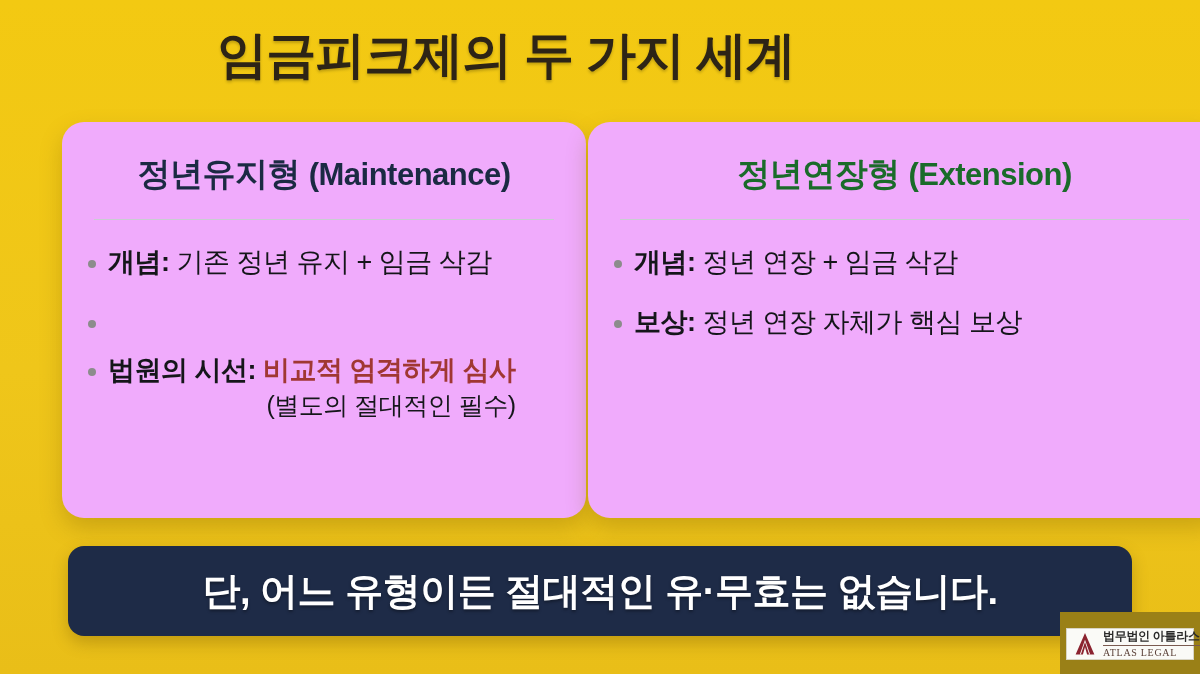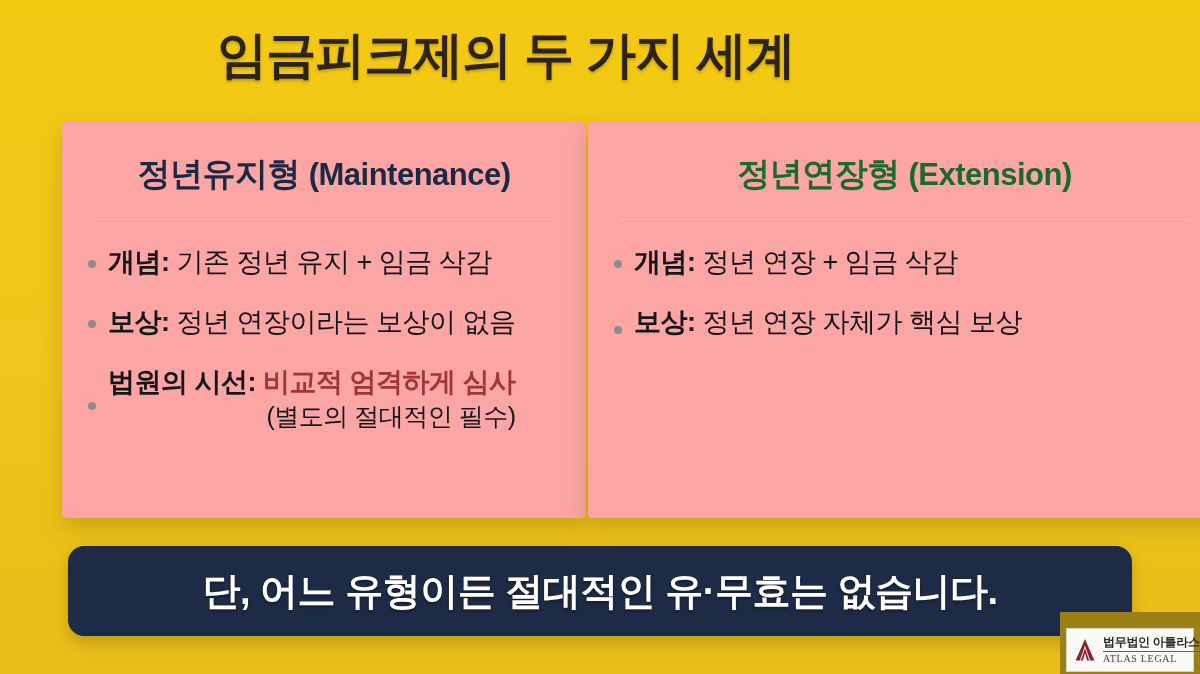--- a/index.html
+++ b/index.html
@@ -43,22 +43,22 @@
     color: #2D2416;
     text-shadow: 0 2px 3px rgba(0,0,0,0.22);
     white-space: nowrap;
   }
 
   
   .card {
     position: absolute;
     top: 122px;
     height: 396px;
-    background: #fca5a5;
-    border-radius: 4px;
+    background: #f0abfc;
+    border-radius: 22px;
     box-shadow: 0 10px 22px rgba(120, 90, 0, 0.28);
     box-sizing: border-box;
     padding: 30px 26px 20px 26px;
   }
   .card.left  { left: 62px;  width: 524px; }
   .card.right { left: 588px; width: 633px; }
 
   .card-head {
     text-align: center;
     font-size: 33px;
@@ -77,21 +77,21 @@
   }
 
   .bullets {
     margin-top: 26px;
   }
   .bullet {
     display: flex;
     align-items: flex-start;
     margin-bottom: 26px;
   }
-  .bullet:last-child { margin-bottom: 0; align-items: center; }
+  .bullet:last-child { margin-bottom: 0; }
   .dot {
     flex: 0 0 auto;
     width: 8px;
     height: 8px;
     border-radius: 50%;
     background: #8C8C8C;
     margin-top: 14px;
     margin-right: 12px;
   }
   .btext {
@@ -151,21 +151,21 @@
     top: 612px;
     width: 140px;
     height: 62px;
     background: #9A8017;
   }
   .logo-plate {
     position: absolute;
     left: 1066px;
     top: 628px;
     width: 128px;
-    height: 44px;
+    height: 32px;
     background: #FAFAF7;
     border: 1px solid #D8D4C4;
     display: flex;
     align-items: center;
     padding: 0 5px;
     box-sizing: border-box;
   }
   .logo-mark { flex: 0 0 auto; width: 26px; height: 26px; margin-right: 5px; }
   .logo-words { display: flex; flex-direction: column; line-height: 1; }
   .logo-kr {
@@ -205,23 +205,20 @@
 
         <div class="bullet">
           <span class="dot"></span>
           <span class="btext">
             <span class="blabel">개념:</span><span class="bbody"> 기존 정년 유지 + 임금 삭감</span>
           </span>
         </div>
 
         <div class="bullet">
           <span class="dot"></span>
-          <span class="btext">
-            <span class="blabel">보상:</span><span class="bbody"> 정년 연장이라는 보상이 없음</span>
-          </span>
         </div>
 
         <div class="bullet">
           <span class="dot"></span>
           <span class="btext">
             <span class="blabel">법원의 시선:</span><span class="accent-red"> 비교적 엄격하게 심사</span>
             <span class="subnote">(별도의 절대적인 필수)</span>
           </span>
         </div>
 

